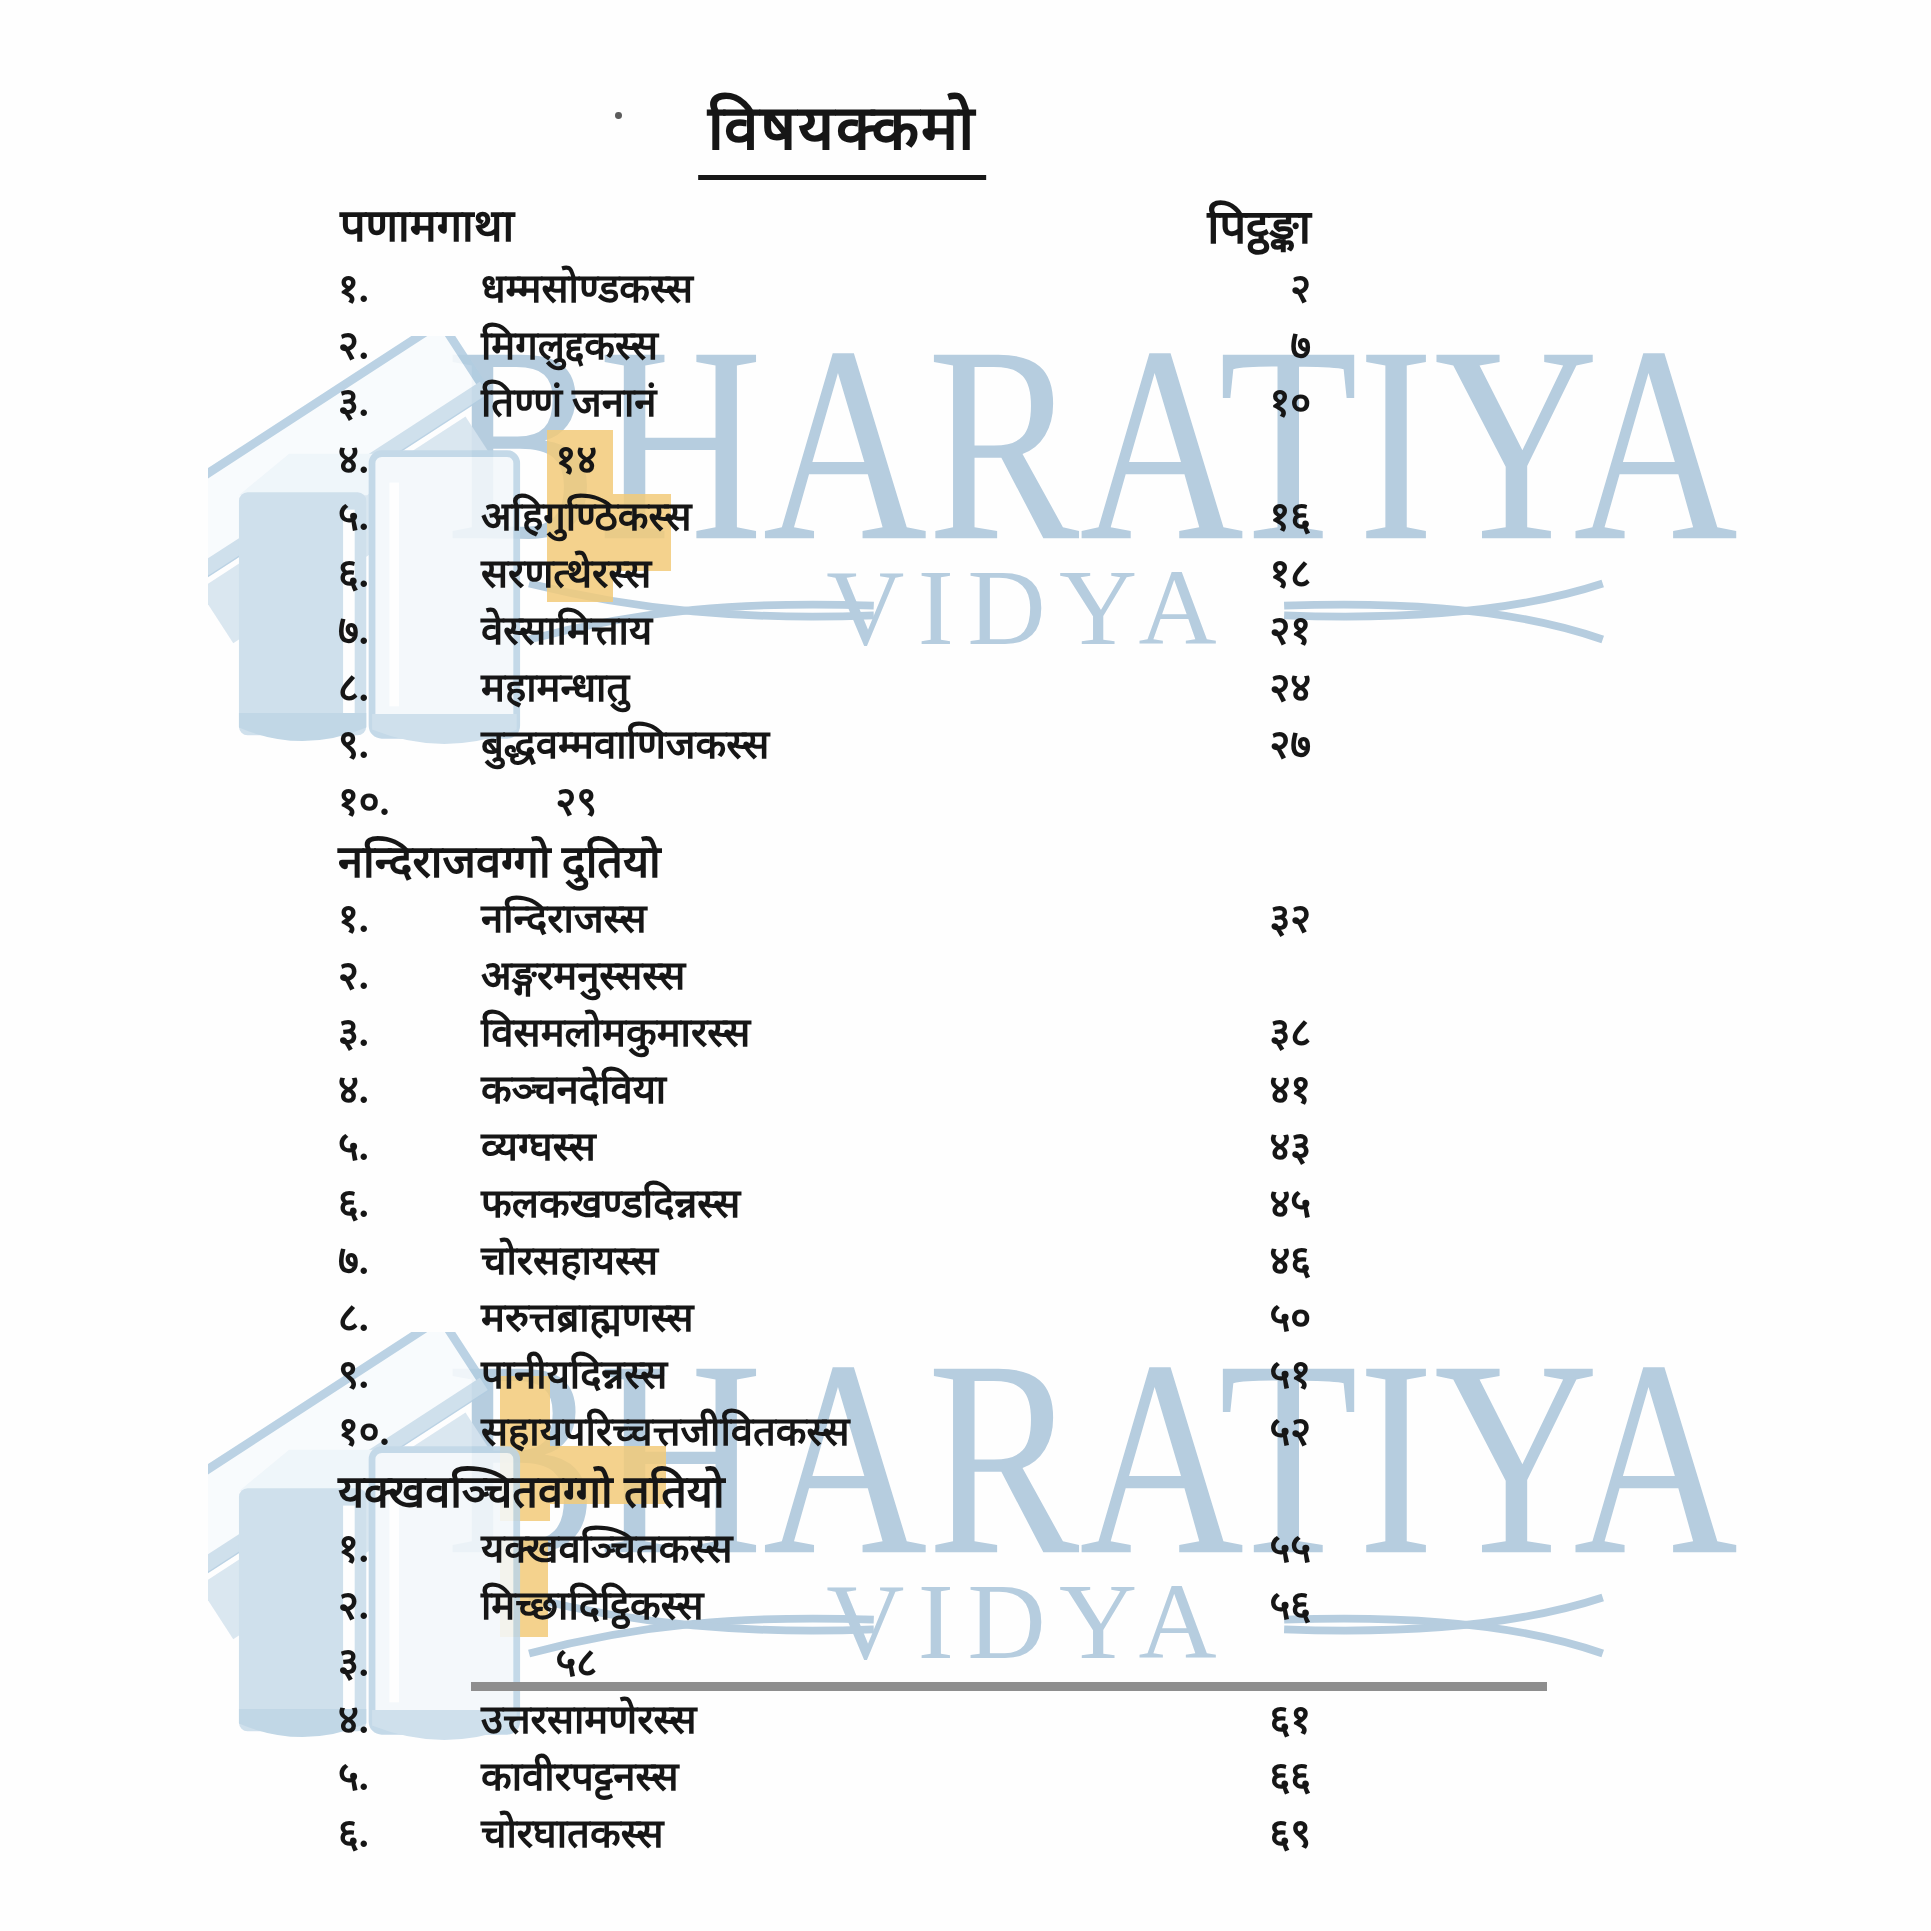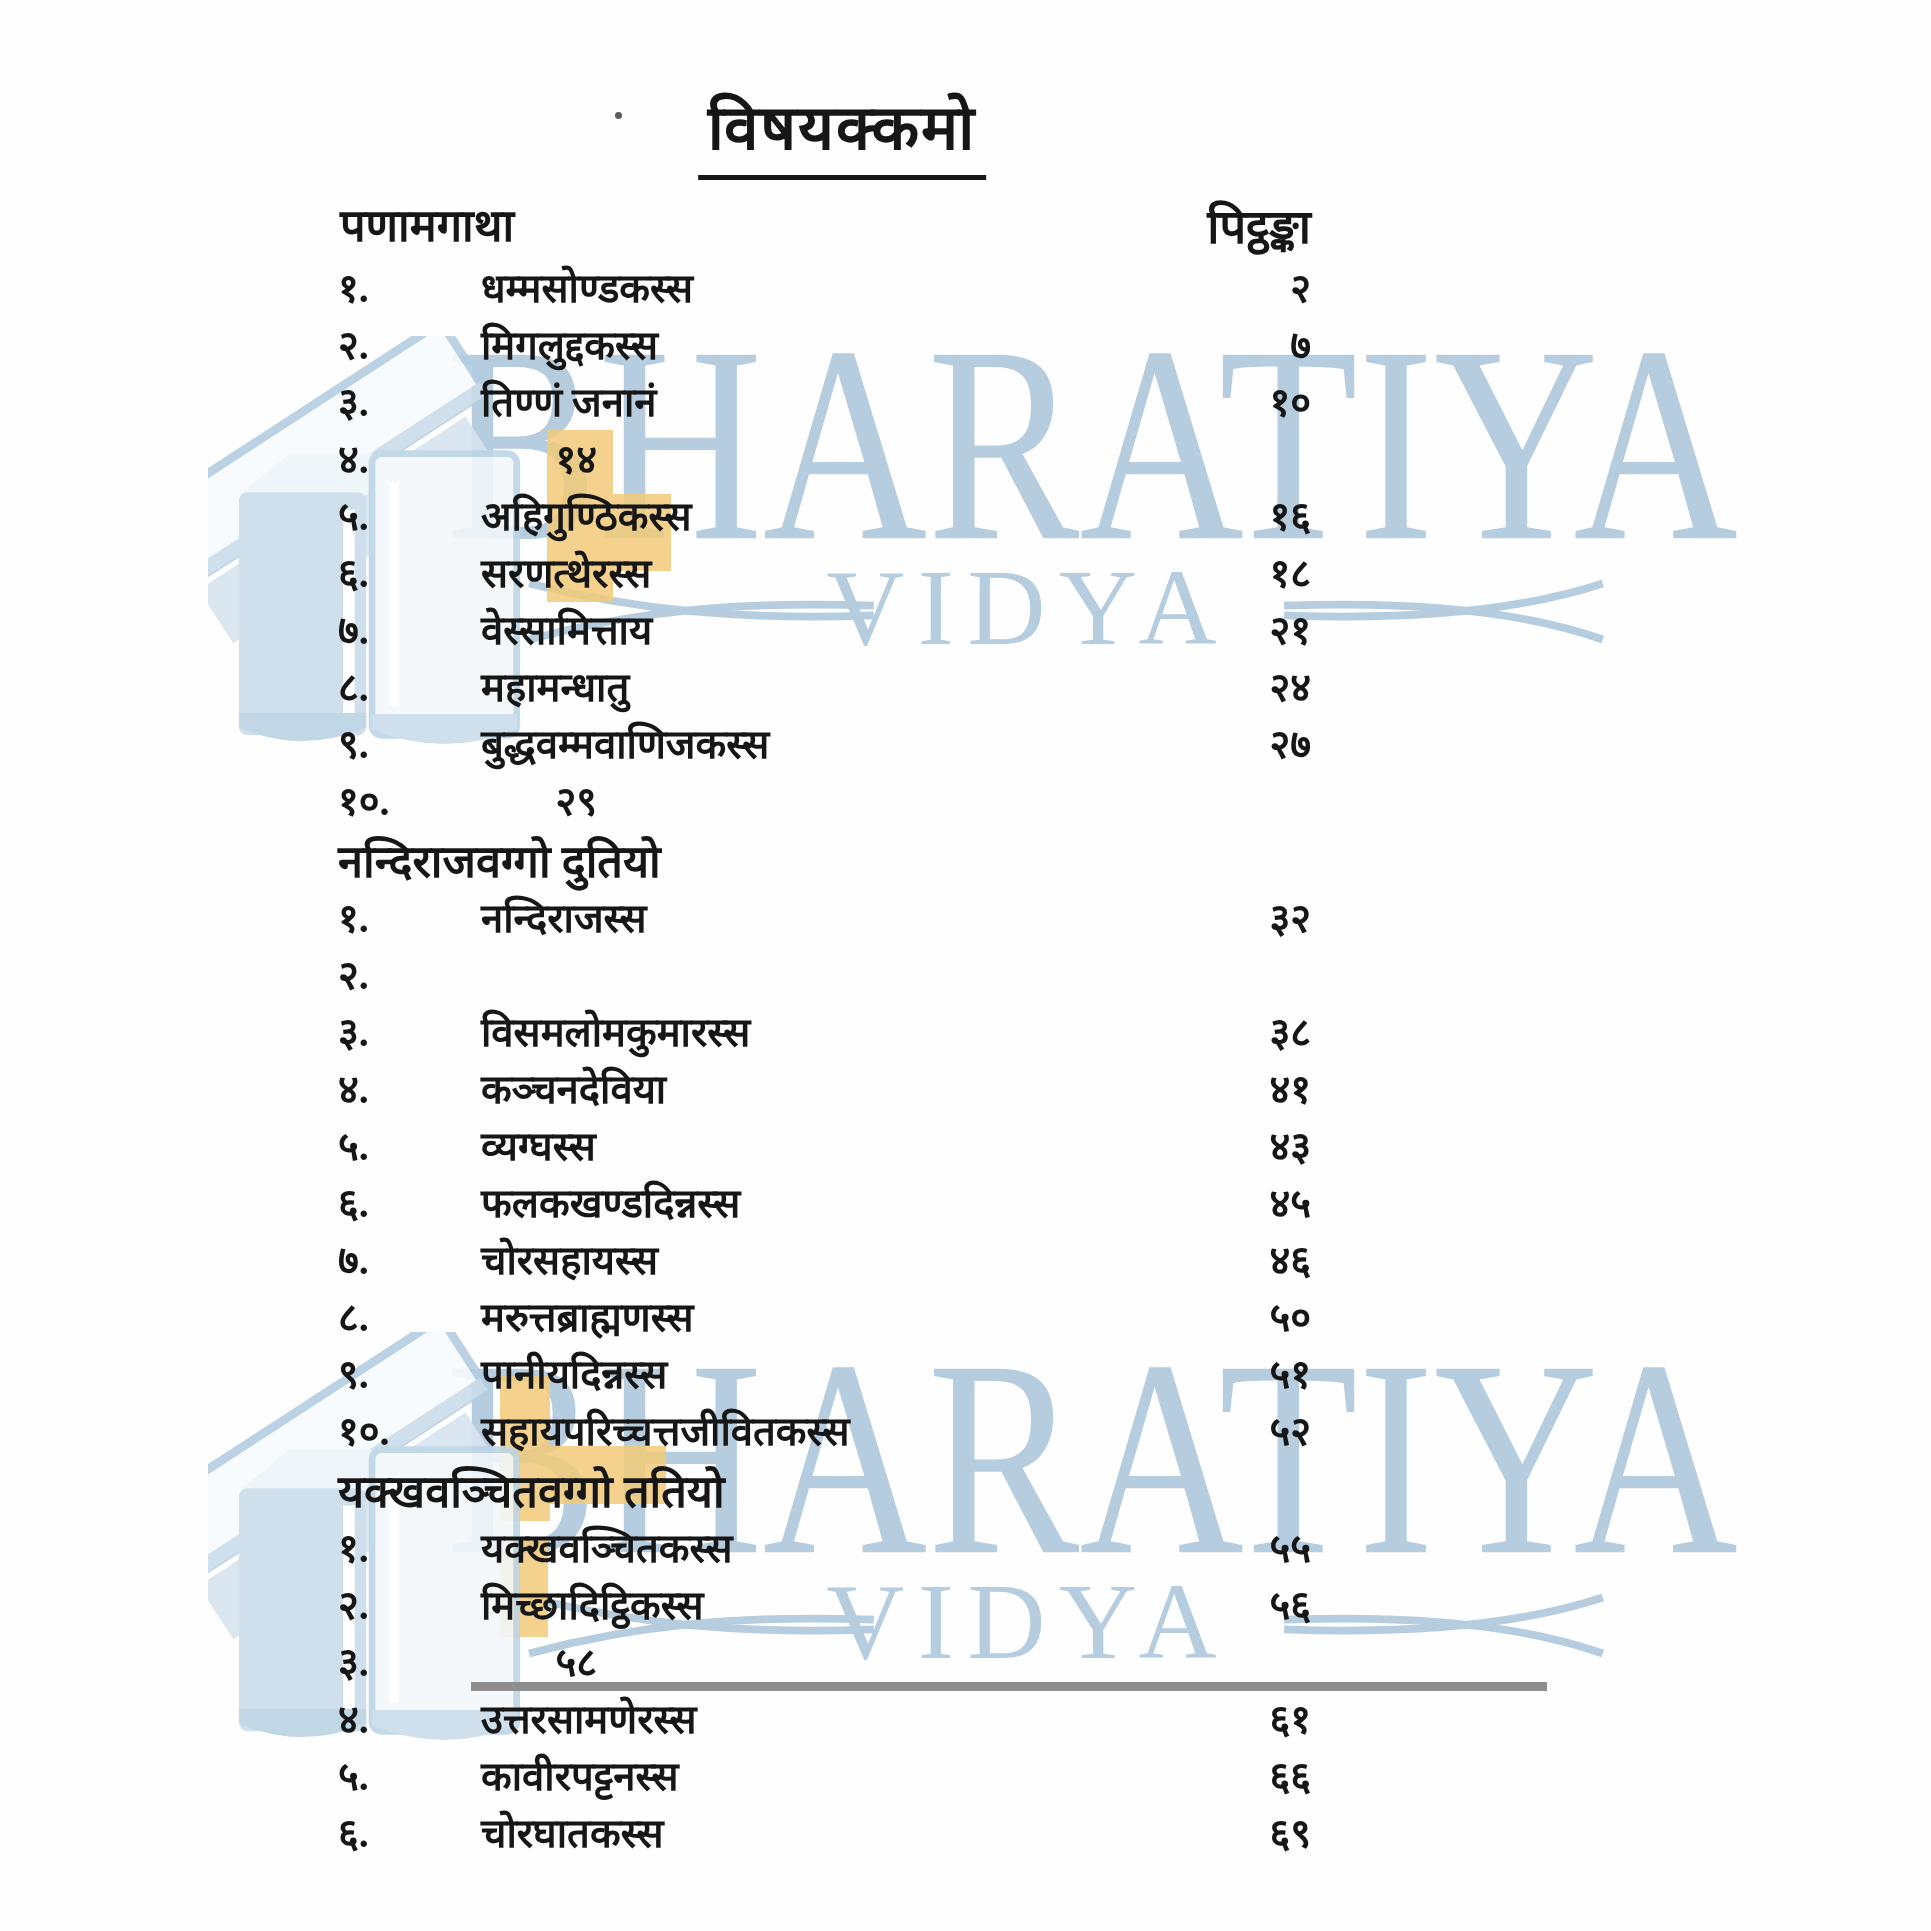--- a/index.html
+++ b/index.html
@@ -133,20 +133,21 @@
         </div>
 
       <div class="sec-h">नन्दिराजवग्गो दुतियो</div>
       <div class="trow">
           <span class="no">१.</span>
           <span class="ti">नन्दिराजस्स</span>
           <span class="pg">३२</span>
         </div>
       <div class="trow">
           <span class="no">२.</span>
+          <span class="ti">अङ्गरमनुस्सस्स</span>
           <span class="pg"></span>
         </div>
       <div class="trow">
           <span class="no">३.</span>
           <span class="ti">विसमलोमकुमारस्स</span>
           <span class="pg">३८</span>
         </div>
       <div class="trow">
           <span class="no">४.</span>
           <span class="ti">कञ्चनदेविया</span>

